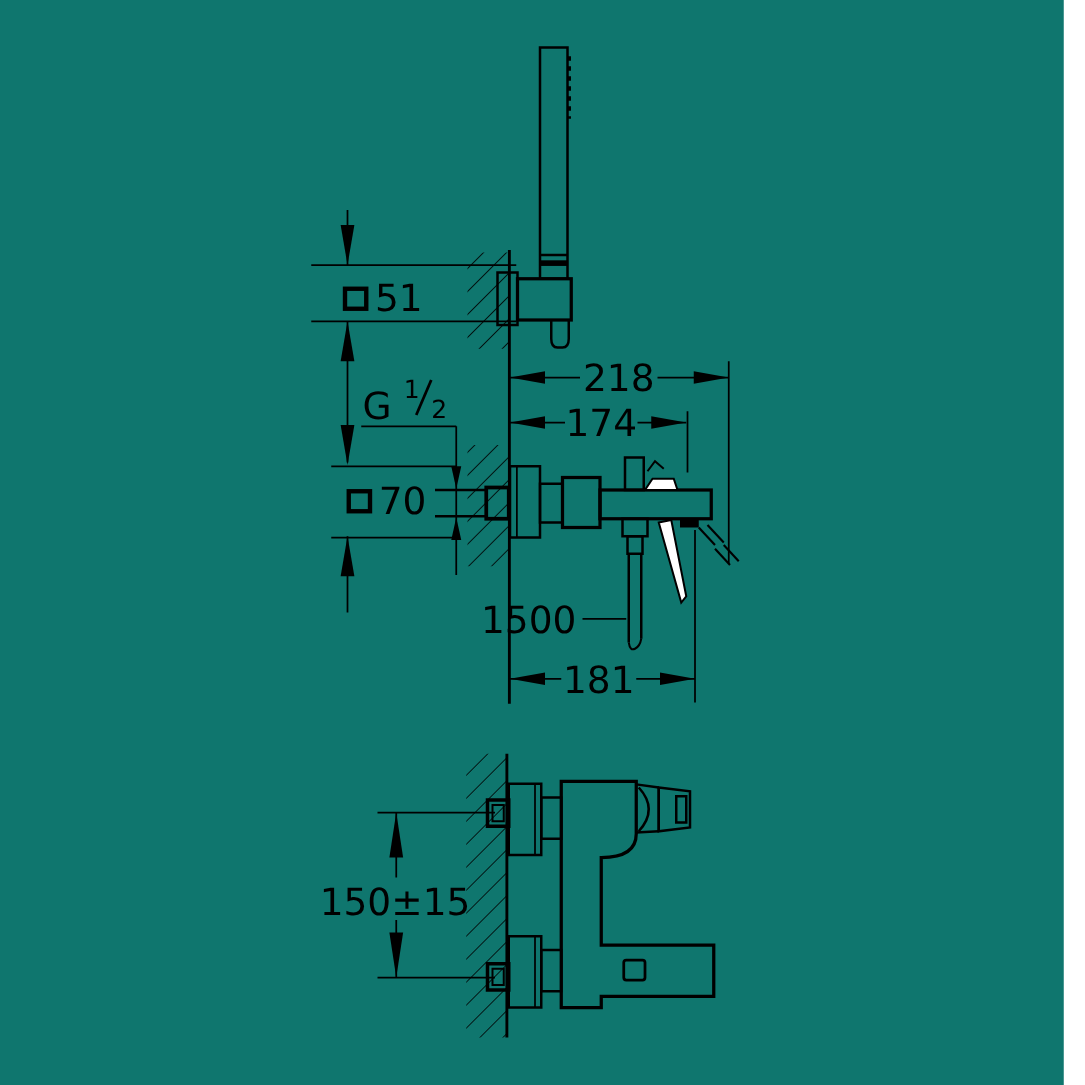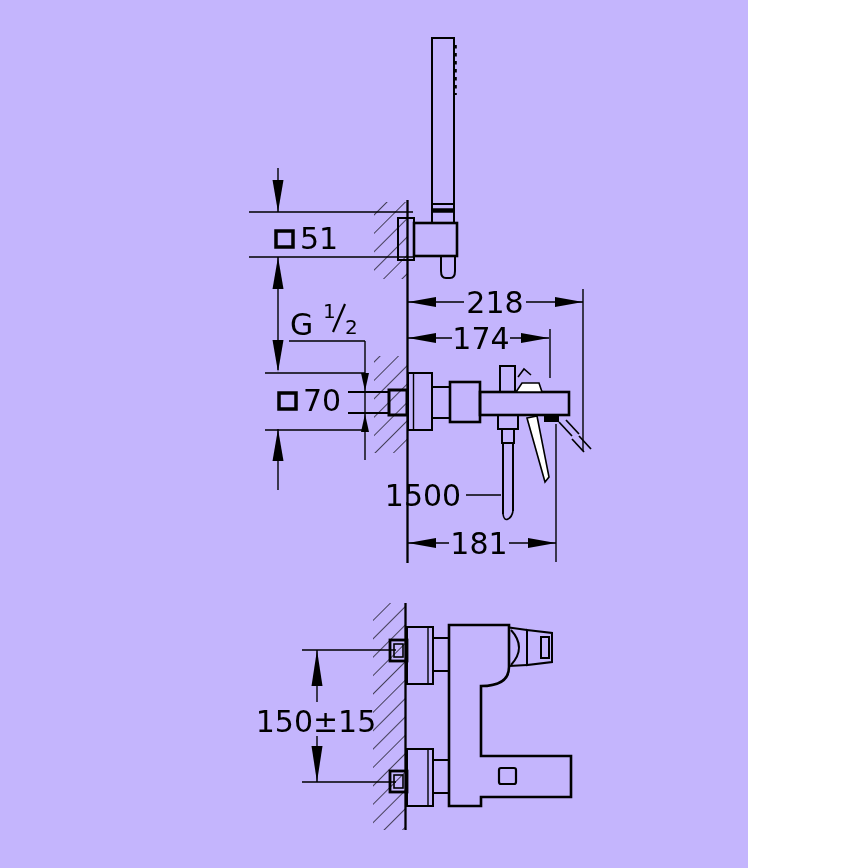--- a/index.html
+++ b/index.html
@@ -1,24 +1,24 @@
 <!DOCTYPE html>
 <html><head>
 <meta charset="utf-8">
 <style>
   html, body {
     margin: 0;
     padding: 0;
     background: #ffffff;
   }
   .stage {
-    width: 748px;
+    width: 851px;
     height: 868px;
     position: relative;
-    background: #c4b5fd;
+    background: #0f766e;
     overflow: hidden;
   }
   svg { display: block; }
   .outline  { fill: none; stroke: #000; stroke-width: 2;   stroke-linejoin: miter; }
   .outline-bold { fill: none; stroke: #000; stroke-width: 2.6; stroke-linejoin: miter; }
   .thin     { fill: none; stroke: #000; stroke-width: 1.4; }
   .dimline  { fill: none; stroke: #000; stroke-width: 1.4; }
   .arrow    { fill: #000; stroke: none; }
   .dimtext  {
     font-family: "DejaVu Sans", "Liberation Sans", sans-serif;

